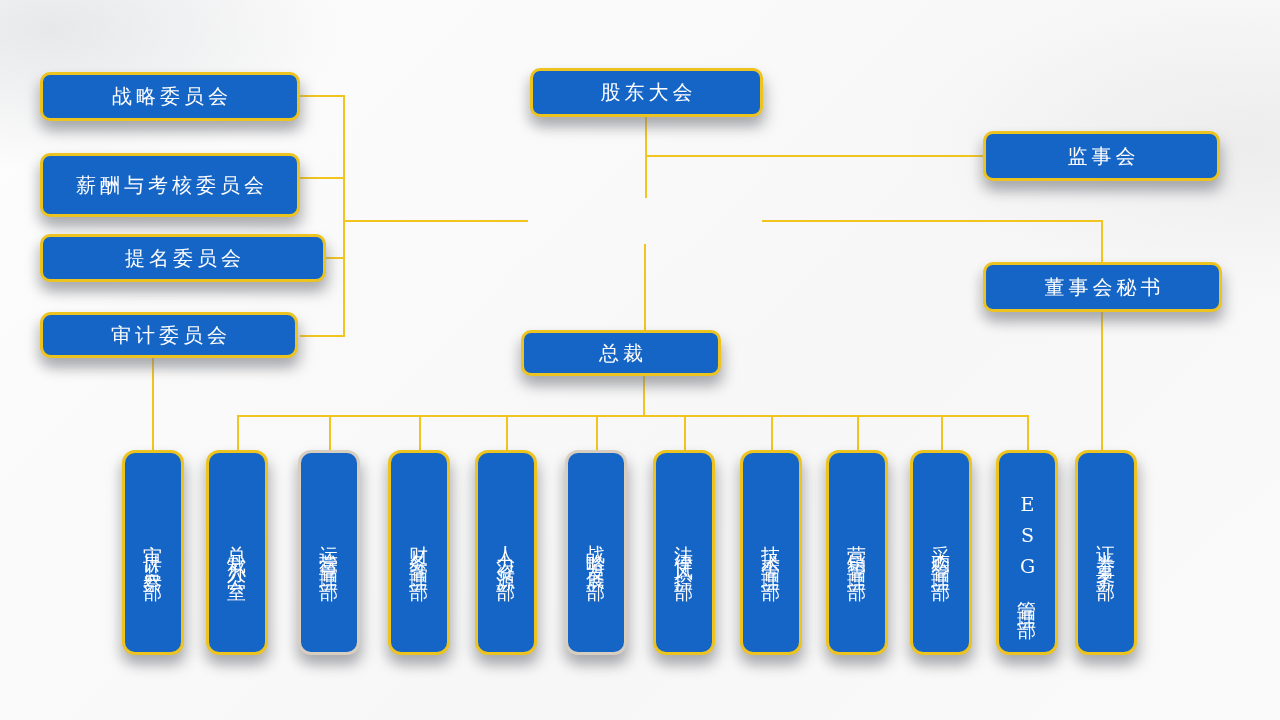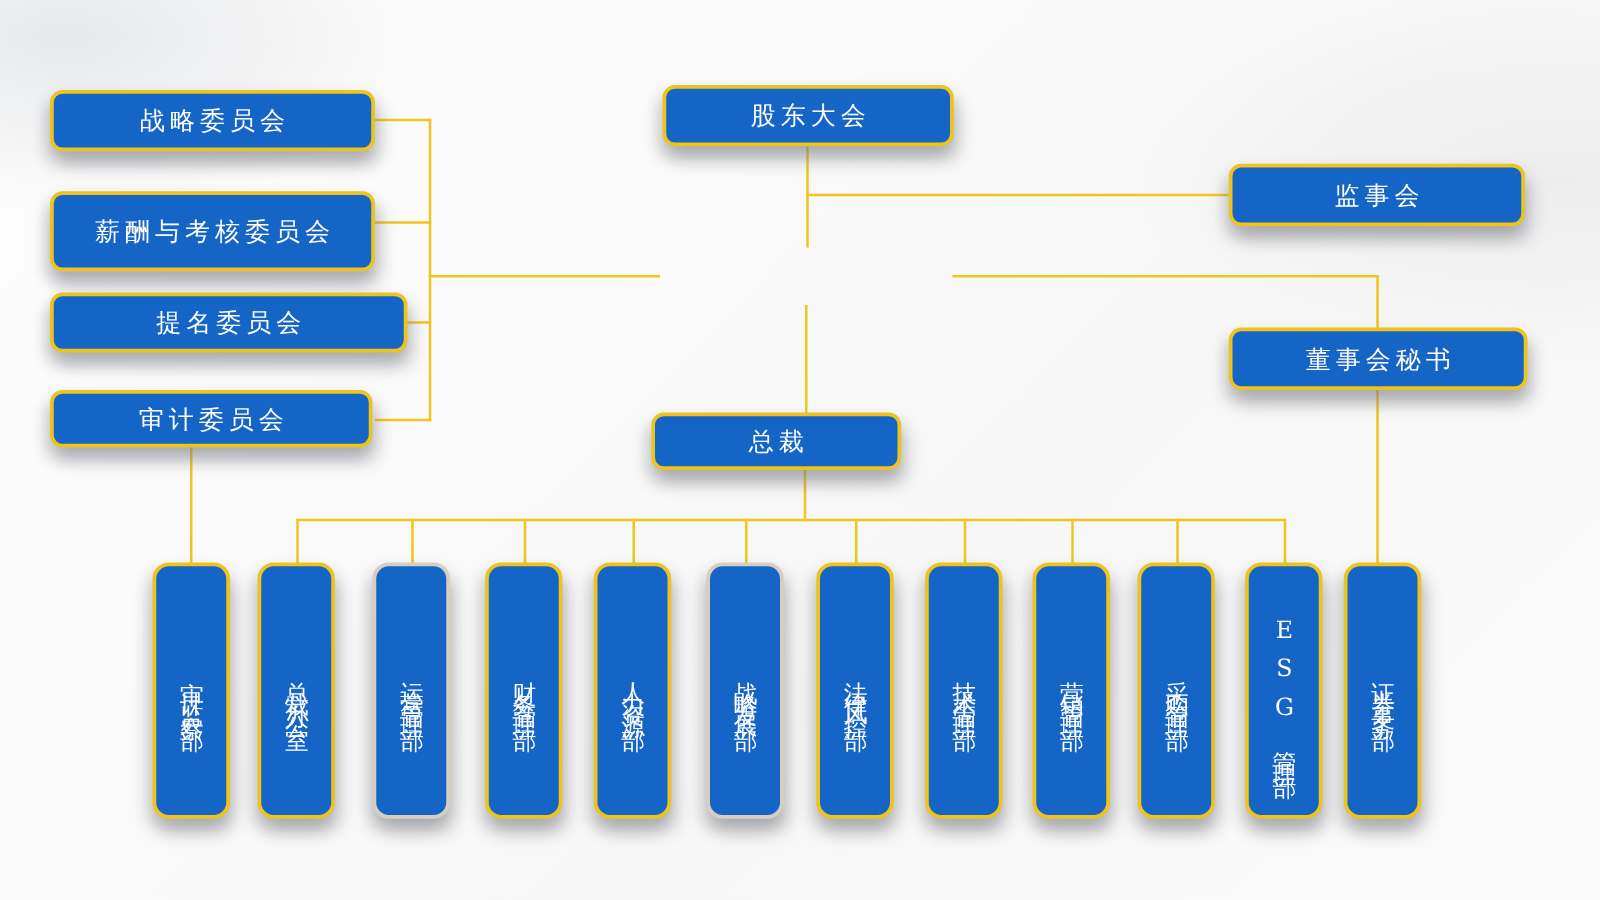--- a/index.html
+++ b/index.html
@@ -93,21 +93,21 @@
     </div>
     <div class="node h" style="left: 40px; top: 72px; width: 260px; height: 49px;">
       <span>战略委员会</span>
     </div>
     <div class="node h" style="left: 40px; top: 153px; width: 260px; height: 64px;">
       <span>薪酬与考核委员会</span>
     </div>
     <div class="node h" style="left: 40px; top: 234px; width: 286px; height: 48px; justify-content: center;">
       <span>提名委员会</span>
     </div>
-    <div class="node h" style="left: 40px; top: 312px; width: 258px; height: 46px;">
+    <div class="node h" style="left: 40px; top: 312px; width: 258px; height: 46px; border-radius: 11px;">
       <span>审计委员会</span>
     </div>
     <div class="node v" style="left: 122px; top: 450px; width: 62px; height: 205px;">
       <span>审计监察部</span>
     </div>
     <div class="node v" style="left: 206px; top: 450px; width: 62px; height: 205px;">
       <span>总裁办公室</span>
     </div>
     <div class="node v beige" style="left: 298px; top: 450px; width: 62px; height: 205px;">
       <span>运营管理部</span>

